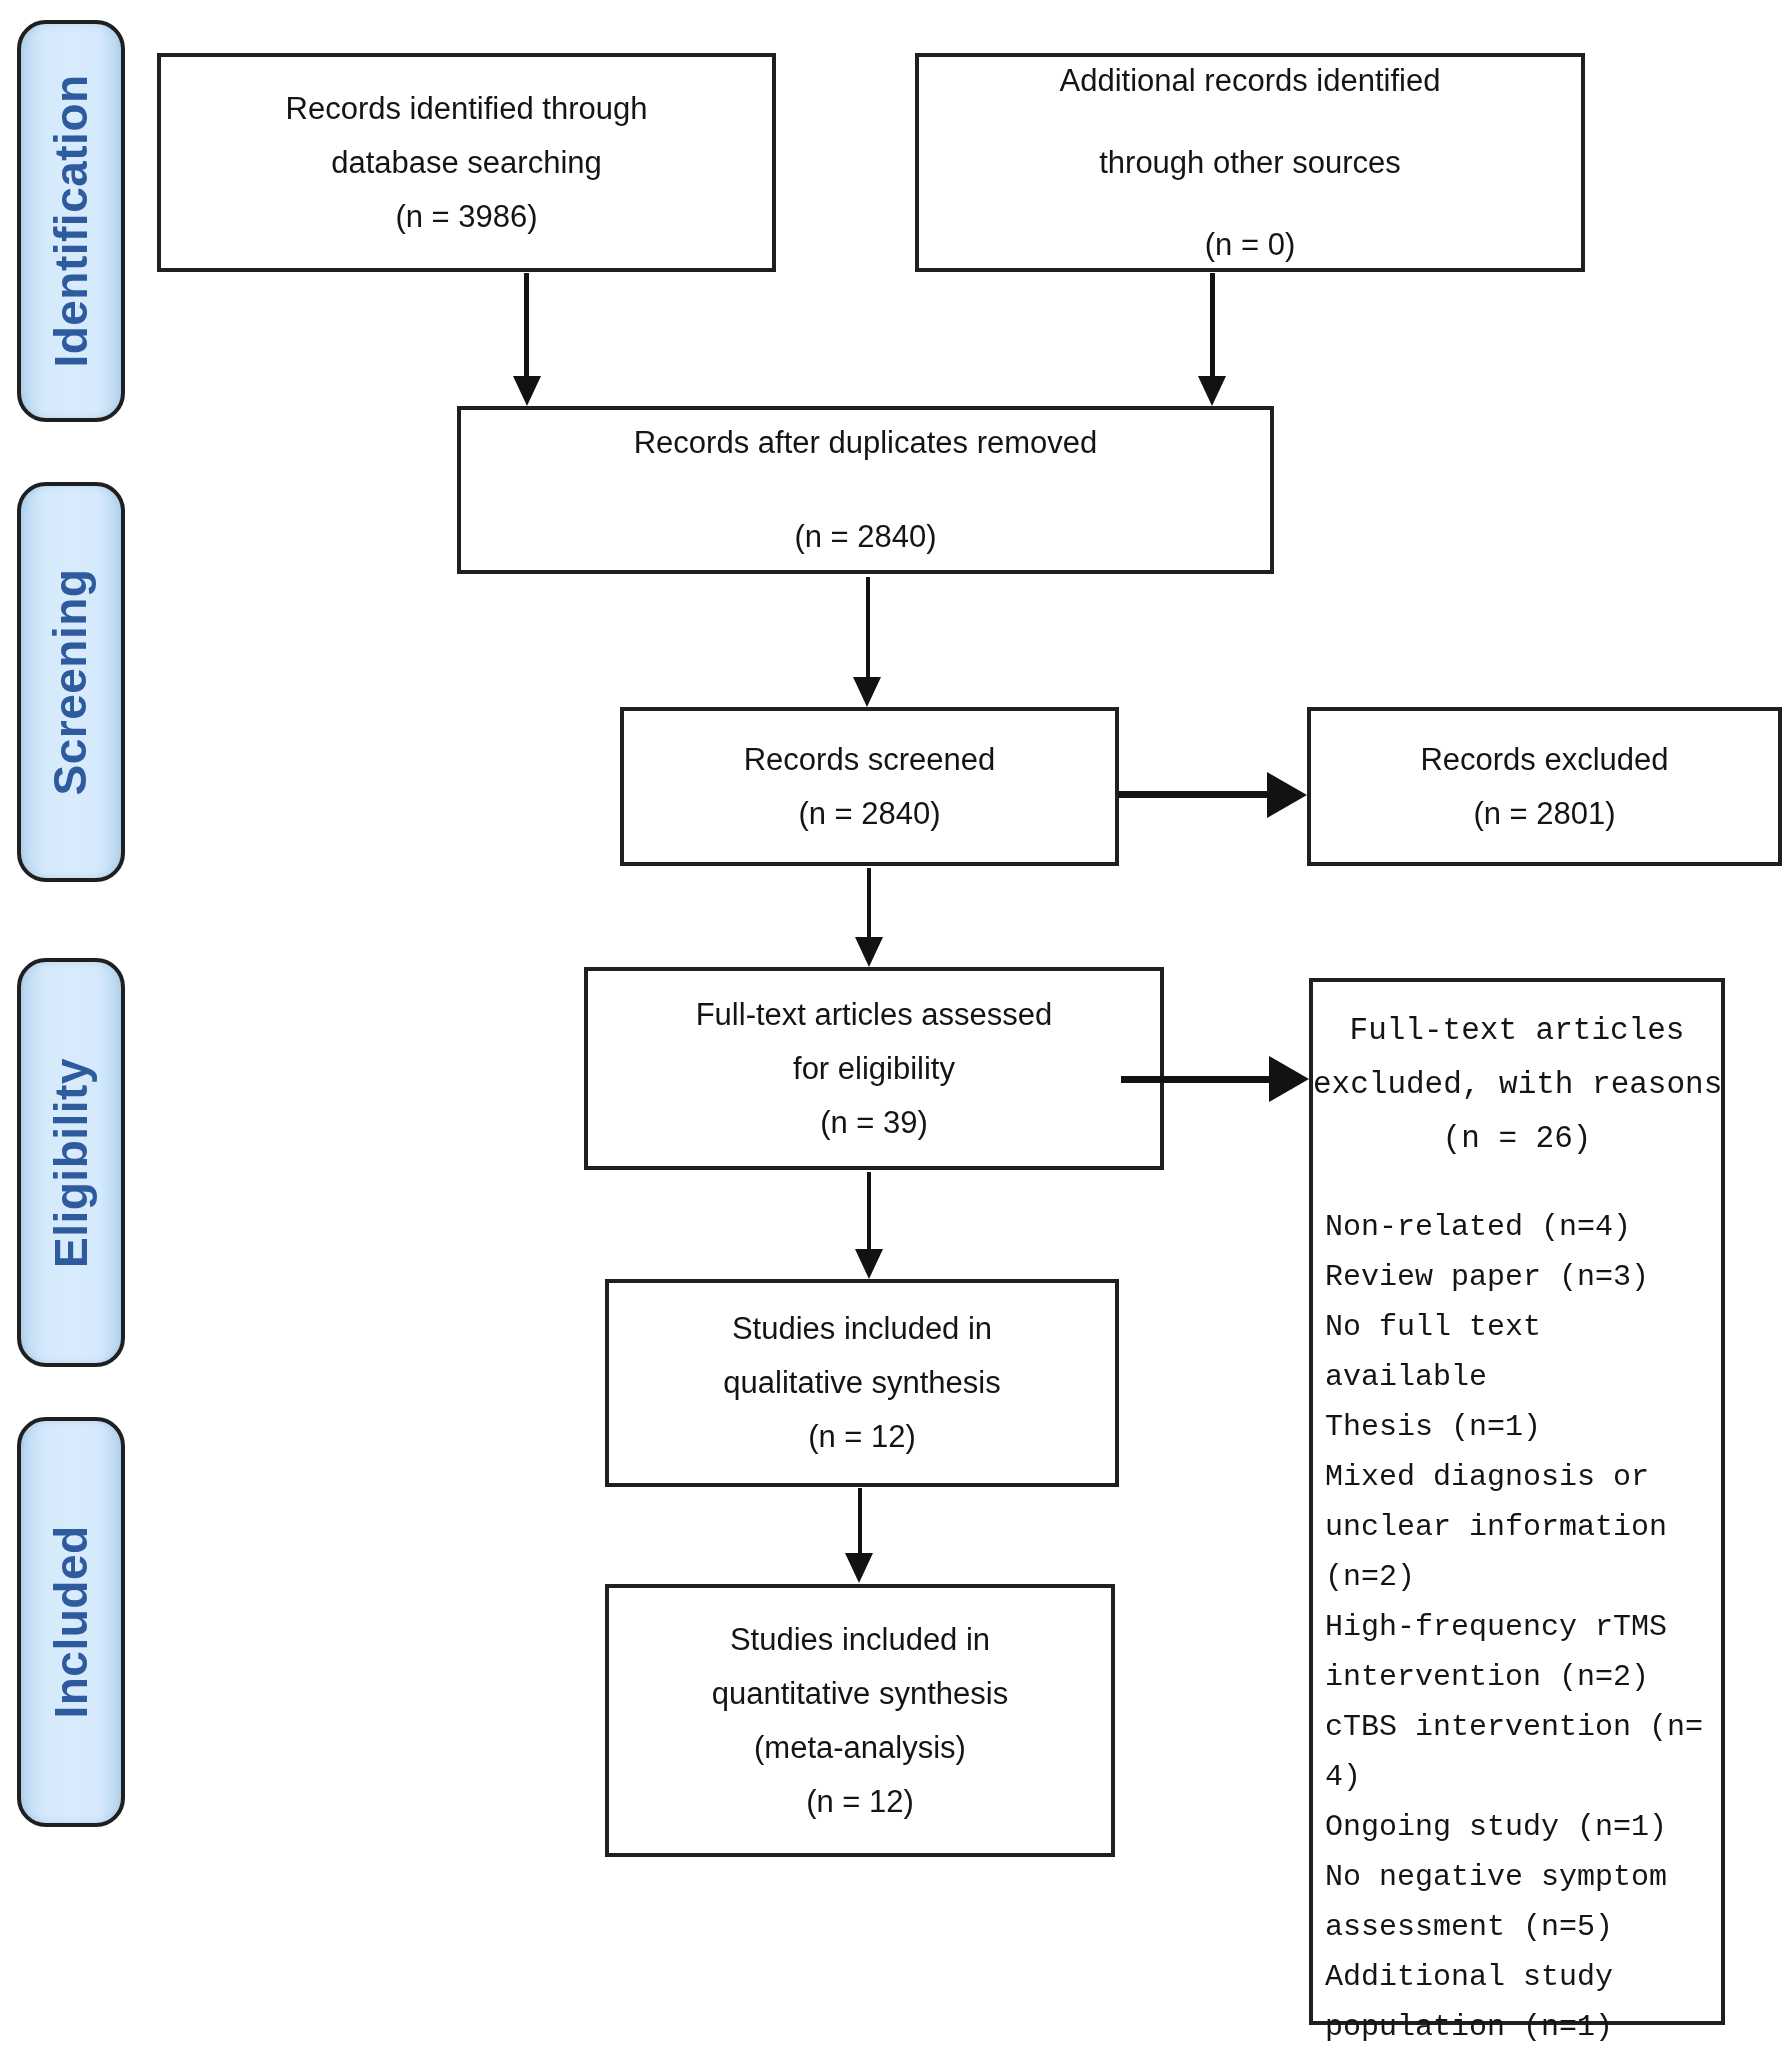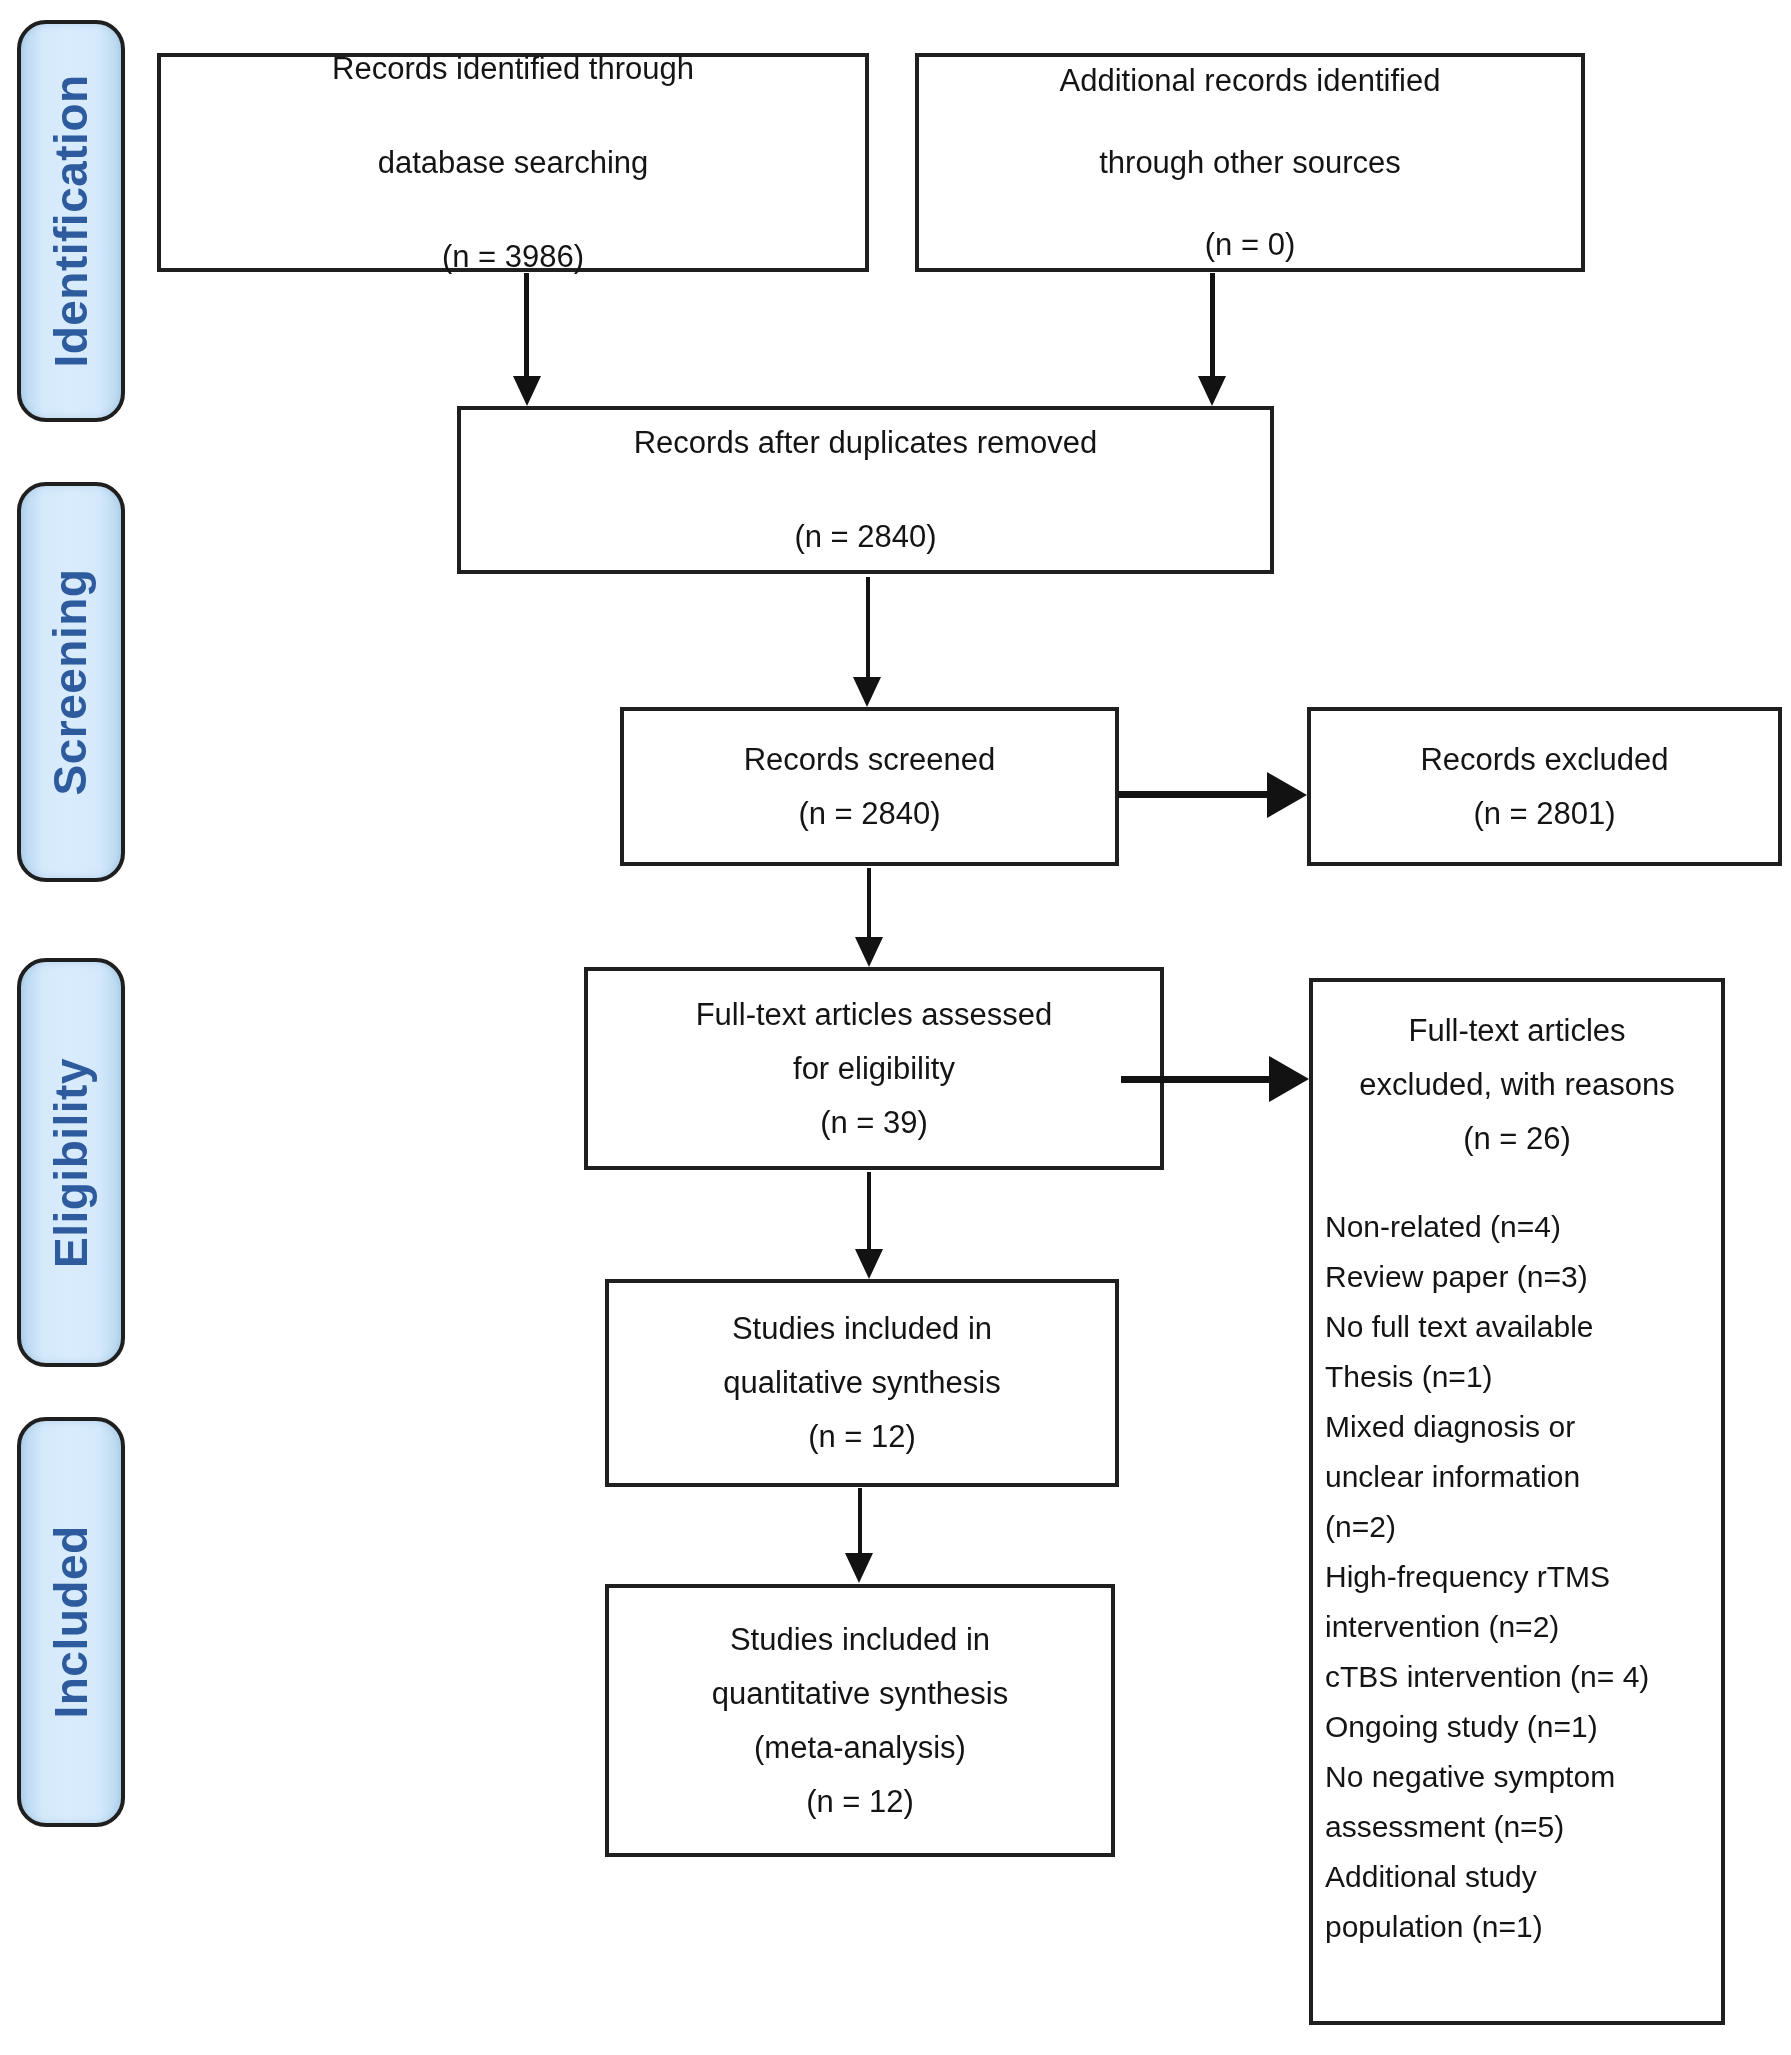--- a/index.html
+++ b/index.html
@@ -112,21 +112,21 @@
   <div class="stage" style="left:16.5px; top:482px; height:400px;">
     <div class="stage-label">Screening</div>
   </div>
   <div class="stage" style="left:16.5px; top:958px; height:409px;">
     <div class="stage-label">Eligibility</div>
   </div>
   <div class="stage" style="left:16.5px; top:1417px; height:410px;">
     <div class="stage-label">Included</div>
   </div>
 
-  <div class="fbox" style="left:157px; top:53px; width:712px; height:219px;gap:40px;">
+  <div class="fbox" style="left:157px; top:53px; width:619px; height:219px;">
     <div class="line">Records identified through</div>
     <div class="line">database searching</div>
     <div class="line">(n = 3986)</div>
   </div>
 
   <div class="fbox" style="left:915px; top:53px; width:670px; height:219px;gap:28px;">
     <div class="line">Additional records identified</div>
     <div class="line">through other sources</div>
     <div class="line">(n = 0)</div>
   </div>
@@ -145,21 +145,21 @@
     <div class="line">Records excluded</div>
     <div class="line">(n = 2801)</div>
   </div>
 
   <div class="fbox" style="left:584px; top:967px; width:580px; height:203px;">
     <div class="line">Full-text articles assessed</div>
     <div class="line">for eligibility</div>
     <div class="line">(n = 39)</div>
   </div>
 
-  <div class="fbox tall" style="left:1309px; top:978px; width:416px; height:1047px;">
+  <div class="fbox tall" style="left:1309px; top:978px; width:416px; height:1047px;font-family:Liberation Mono, monospace;">
     <div class="tall-heading">
       <div class="line">Full-text articles</div>
       <div class="line">excluded, with reasons</div>
       <div class="line">(n = 26)</div>
     </div>
     <div class="tall-list">
       <div>Non-related (n=4)</div>
       <div>Review paper (n=3)</div>
       <div>No full text available</div>
       <div>Thesis (n=1)</div>

